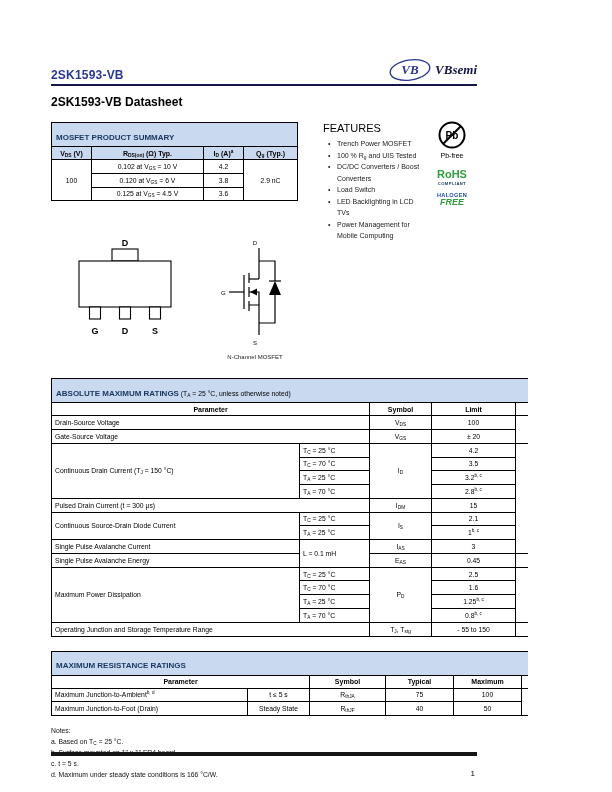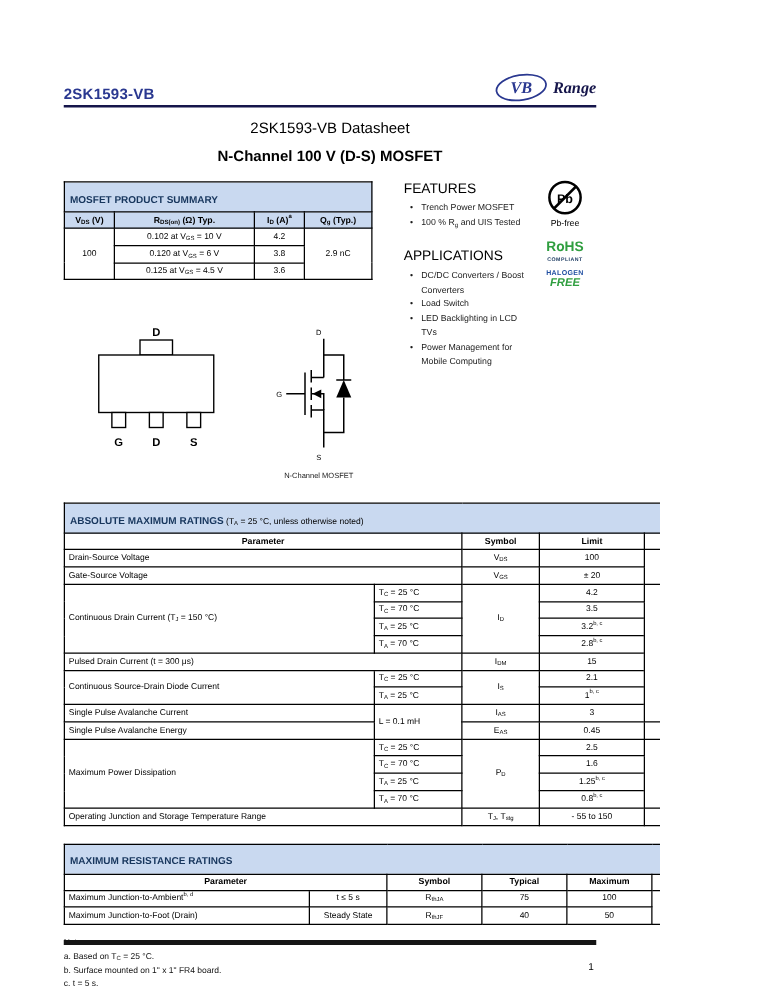--- a/index.html
+++ b/index.html
@@ -6,21 +6,21 @@
   .page{position:relative;width:528px;height:792px;background:#fff;color:#000;
         font-family:"Liberation Sans",sans-serif;padding:40px 51px 0;box-sizing:border-box;overflow:hidden;margin-top:18px;}
   
   .header{display:flex;justify-content:space-between;align-items:flex-end;}
   .part-number{font-size:12px;font-weight:bold;color:#2a3890;letter-spacing:.2px;}
   .logo{display:flex;align-items:center;gap:1px;}
   .logo-name{font-family:"Liberation Serif",serif;font-style:italic;font-weight:bold;font-size:13px;color:#15154a;}
   .header-rule{height:2px;background:#15154a;margin-top:2px;}
   .website{text-align:right;font-size:8px;font-weight:bold;color:#1f4ea1;margin-top:2px;}
   
-  .doc-title{text-align:center;font-size:12px;font-weight:normal;margin-top:9px;}
+  .doc-title{font-size:12px;font-weight:bold;margin-top:9px;}
   .doc-subtitle{text-align:center;font-size:12px;font-weight:bold;margin-top:9px;}
   
   .top-section{display:flex;margin-top:13px;}
   .left-col{flex:0 0 246px;width:246px;}
   .right-col{flex:1;padding-left:26px;padding-right:54px;position:relative;}
   .section-heading{font-size:11px;font-weight:normal;margin-bottom:4px;}
   .apps{margin-top:15px;}
   ul.bullets{list-style:none;margin:0;padding:0 0 0 4px;}
   ul.bullets li{position:relative;padding-left:10px;font-size:7px;line-height:1.65;color:#1a1a1a;}
   ul.bullets li::before{content:"\2022";position:absolute;left:1px;}
@@ -68,27 +68,26 @@
 
 <div class="page">
 
   <div class="header">
     <div class="part-number">2SK1593-VB</div>
     <div class="logo">
       <svg width="46" height="24" viewBox="0 0 46 24">
         <ellipse cx="22" cy="12" rx="20" ry="10" transform="rotate(-9 22 12)" fill="none" stroke="#2a3890" stroke-width="1.4"></ellipse>
         <text x="22" y="16" text-anchor="middle" font-family="Liberation Serif, serif" font-style="italic" font-weight="bold" font-size="13" fill="#2a3890">VB</text>
       </svg>
-      <span class="logo-name">Range</span>
+      <span class="logo-name">VBsemi</span>
     </div>
   </div>
   <div class="header-rule"></div>
 
   <div class="doc-title">2SK1593-VB Datasheet</div>
-  <div class="doc-subtitle">N-Channel 100 V (D-S) MOSFET</div>
 
   <div class="top-section">
 
     <div class="left-col">
 
       <table class="tbl summary">
         <colgroup>
             <col style="width:40px">
             <col style="width:112px">
             <col style="width:40px">
@@ -178,21 +177,20 @@
           <div class="free-word">FREE</div>
         </div>
       </div>
 
       <div class="section-heading">FEATURES</div>
       <ul class="bullets">
         <li><span>Trench Power MOSFET</span><sub></sub><span></span></li>
         <li><span>100 % R</span><sub>g</sub><span> and UIS Tested</span></li>
       </ul>
 
-      <div class="section-heading apps">APPLICATIONS</div>
       <ul class="bullets">
         <li>DC/DC Converters / Boost Converters</li>
         <li>Load Switch</li>
         <li>LED Backlighting in LCD TVs</li>
         <li>Power Management for Mobile Computing</li>
       </ul>
     </div>
   </div>
 
   <table class="tbl abs">

